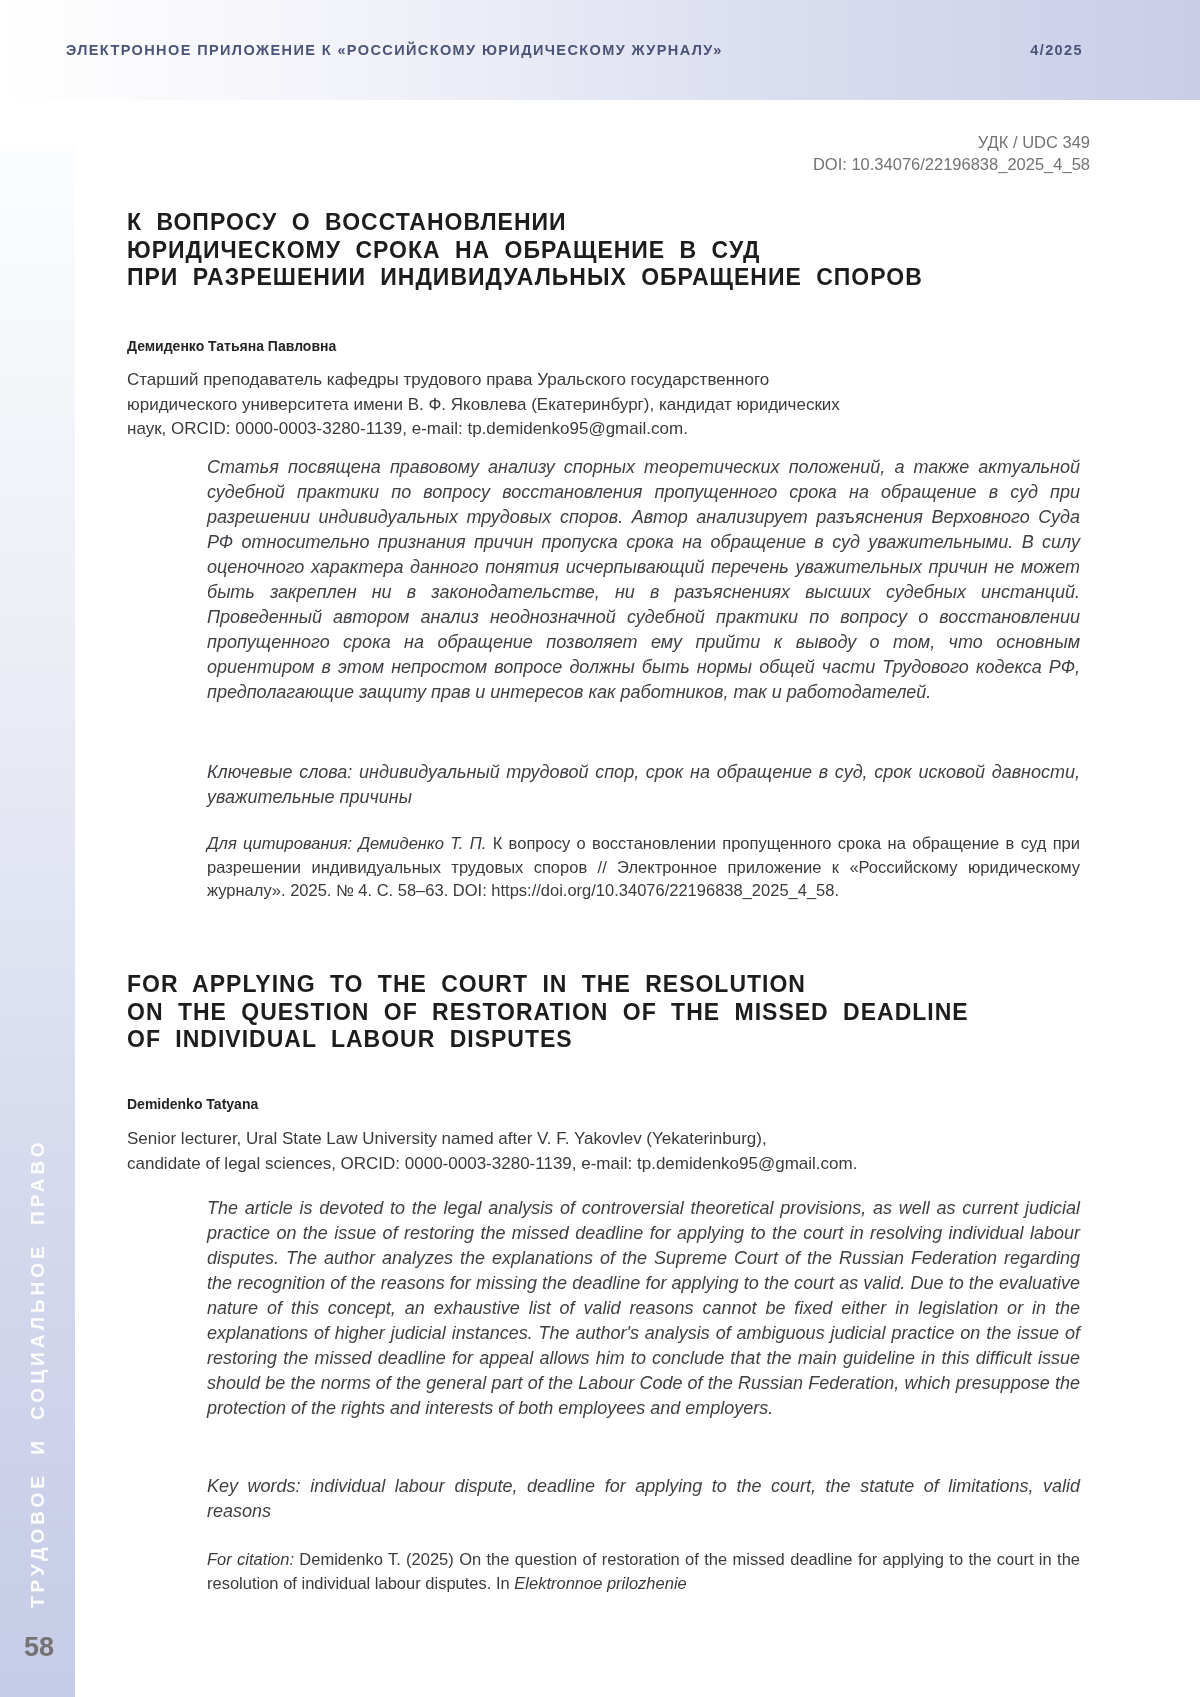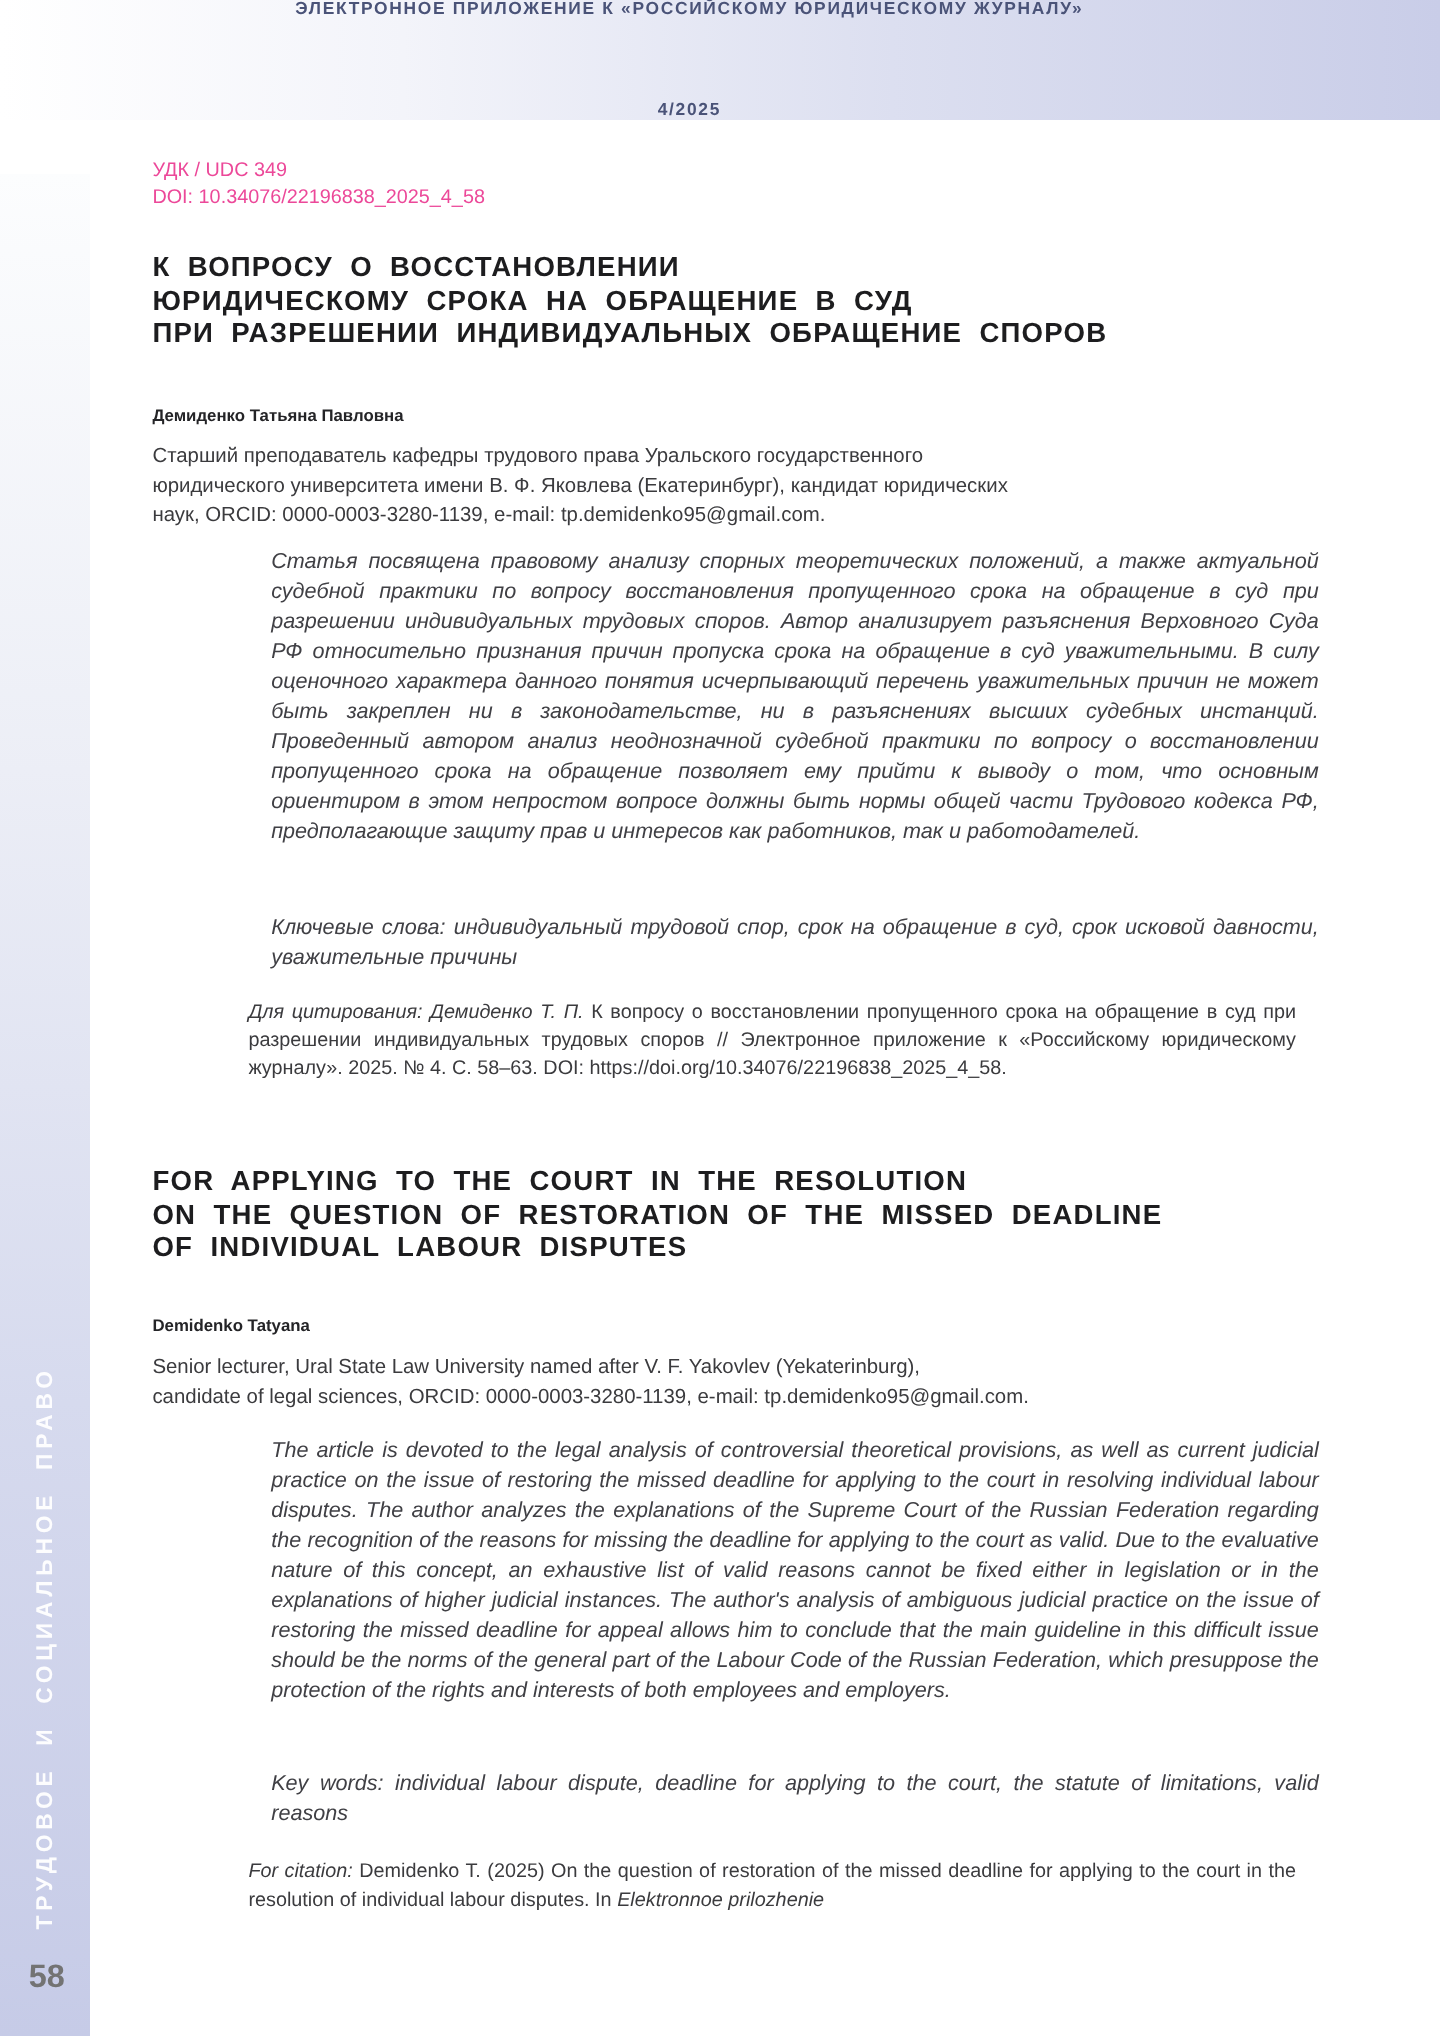--- a/index.html
+++ b/index.html
@@ -7,42 +7,42 @@
   .page {
     position:relative; width:1200px; height:1697px; background:#ffffff;
     font-family:"Liberation Sans", sans-serif; overflow:hidden;
   }
   
   .band {
     position:absolute; top:0; left:0; width:1200px; height:100px;
     background:linear-gradient(90deg,#ffffff 0%,#f3f4fa 28%,#dcdff0 62%,#c9cde8 100%);
     display:flex; align-items:center; justify-content:space-between;
     padding:0 117px 0 66px;
-    font-weight:bold; font-size:14.5px; letter-spacing:1.4px; color:#4a5378;flex-direction:column;
+    font-weight:bold; font-size:14.5px; letter-spacing:1.4px; color:#4a5378;
   }
   
   .strip {
     position:absolute; left:0; top:145px; width:75px; height:1552px;
     background:linear-gradient(180deg,#fcfdfe 0%,#eceef6 32%,#d6daee 66%,#c6cbe7 100%);
   }
   .strip-label {
     position:absolute; left:26px; top:1608px; width:500px; height:24px;
     transform:rotate(-90deg); transform-origin:0 0;
     font-weight:bold; font-size:19px; line-height:24px;
     letter-spacing:4px; word-spacing:8px;
     color:rgba(255,255,255,0.95); white-space:nowrap;
   }
   .pagenum {
     position:absolute; left:24px; top:1632px;
     font-size:27px; font-weight:bold; color:#737373;
   }
   
   .meta {
     position:absolute; top:131px; left:127px; right:110px;
-    font-size:16.5px; line-height:22px; color:#ec4899;
+    text-align:right; font-size:16.5px; line-height:22px; color:#737373;
   }
   
   .title {
     position:absolute; left:127px; right:100px;
     font-weight:bold; font-size:23px; line-height:27.5px;
     letter-spacing:1px; word-spacing:7px; color:#1d1d1f;
   }
   .title-ru { top:209px; }
   .title-en { top:971px; }
   
@@ -55,21 +55,21 @@
   .affil {
     position:absolute; left:127px; right:110px;
     font-size:17px; line-height:24.5px; color:#3b3b3e; white-space:pre-line;
   }
   .affil-ru { top:368px; }
   .affil-en { top:1127px; }
   
   .abstract, .keywords {
     position:absolute; left:207px; width:873px;
     font-style:italic; font-size:18px; line-height:25px;
-    text-align:justify; color:#404045;margin-left:19px;
+    text-align:justify; color:#404045;
   }
   .abstract-ru { top:455px; }
   .keywords-ru { top:760px; }
   .abstract-en { top:1196px; }
   .keywords-en { top:1474px; }
   
   .citation {
     position:absolute; left:207px; width:873px;
     font-size:16.5px; line-height:23.5px; text-align:justify;
     color:#3b3b3e; overflow-wrap:break-word;

